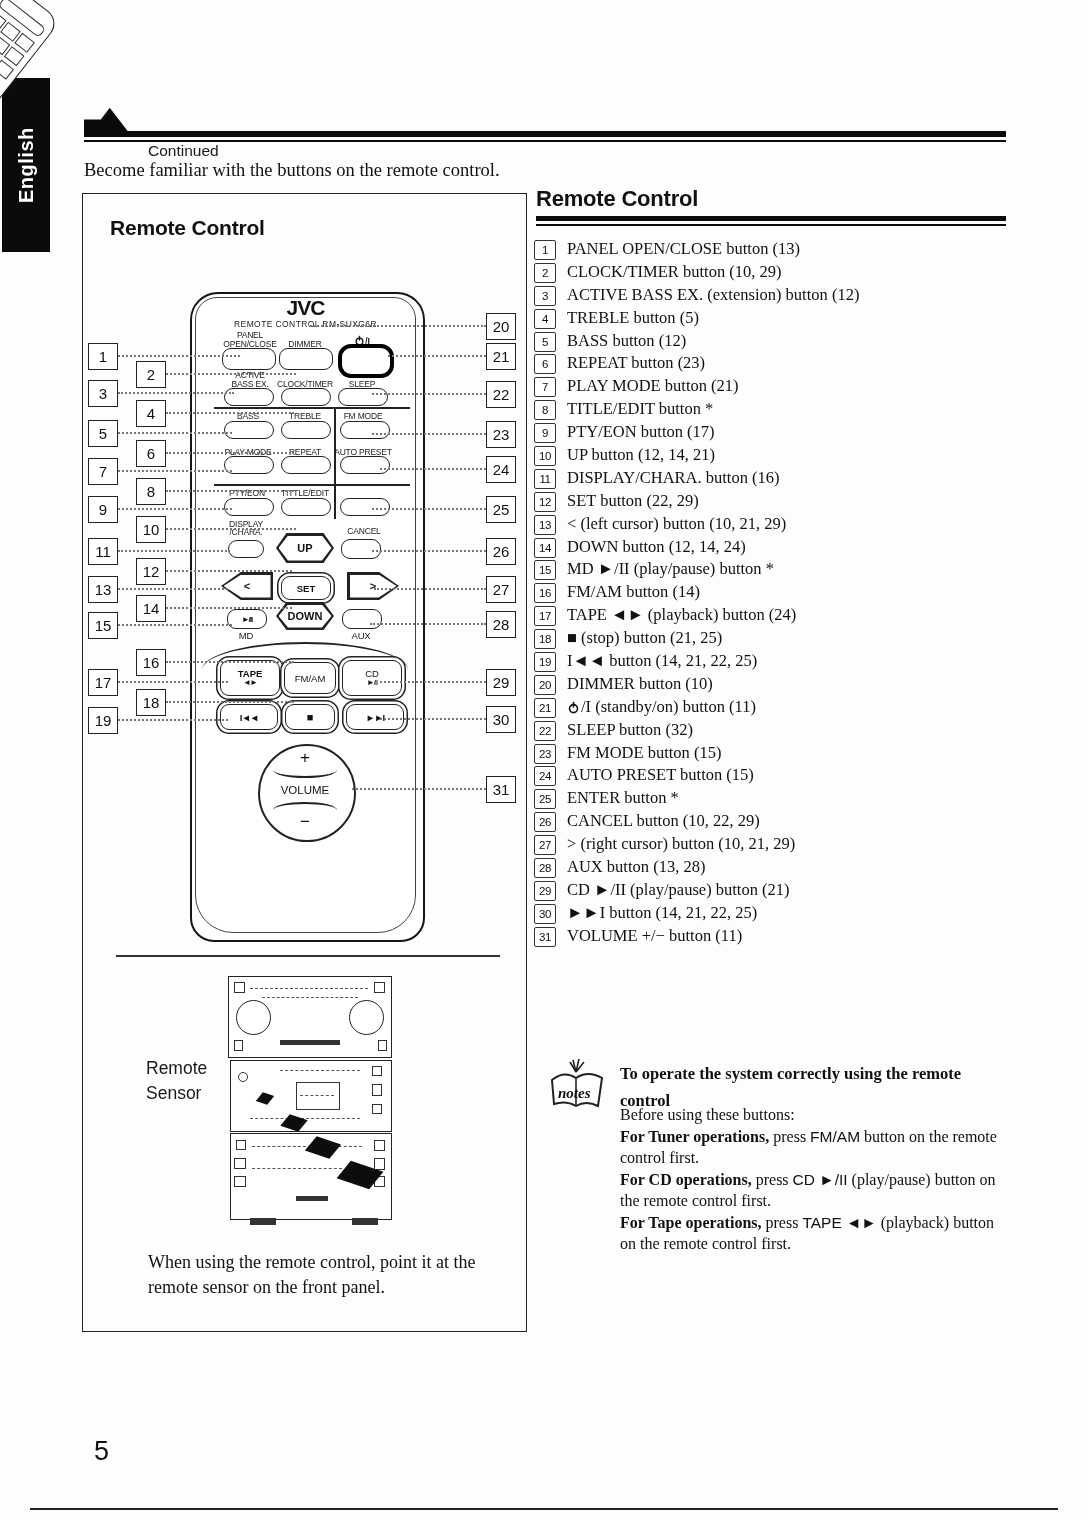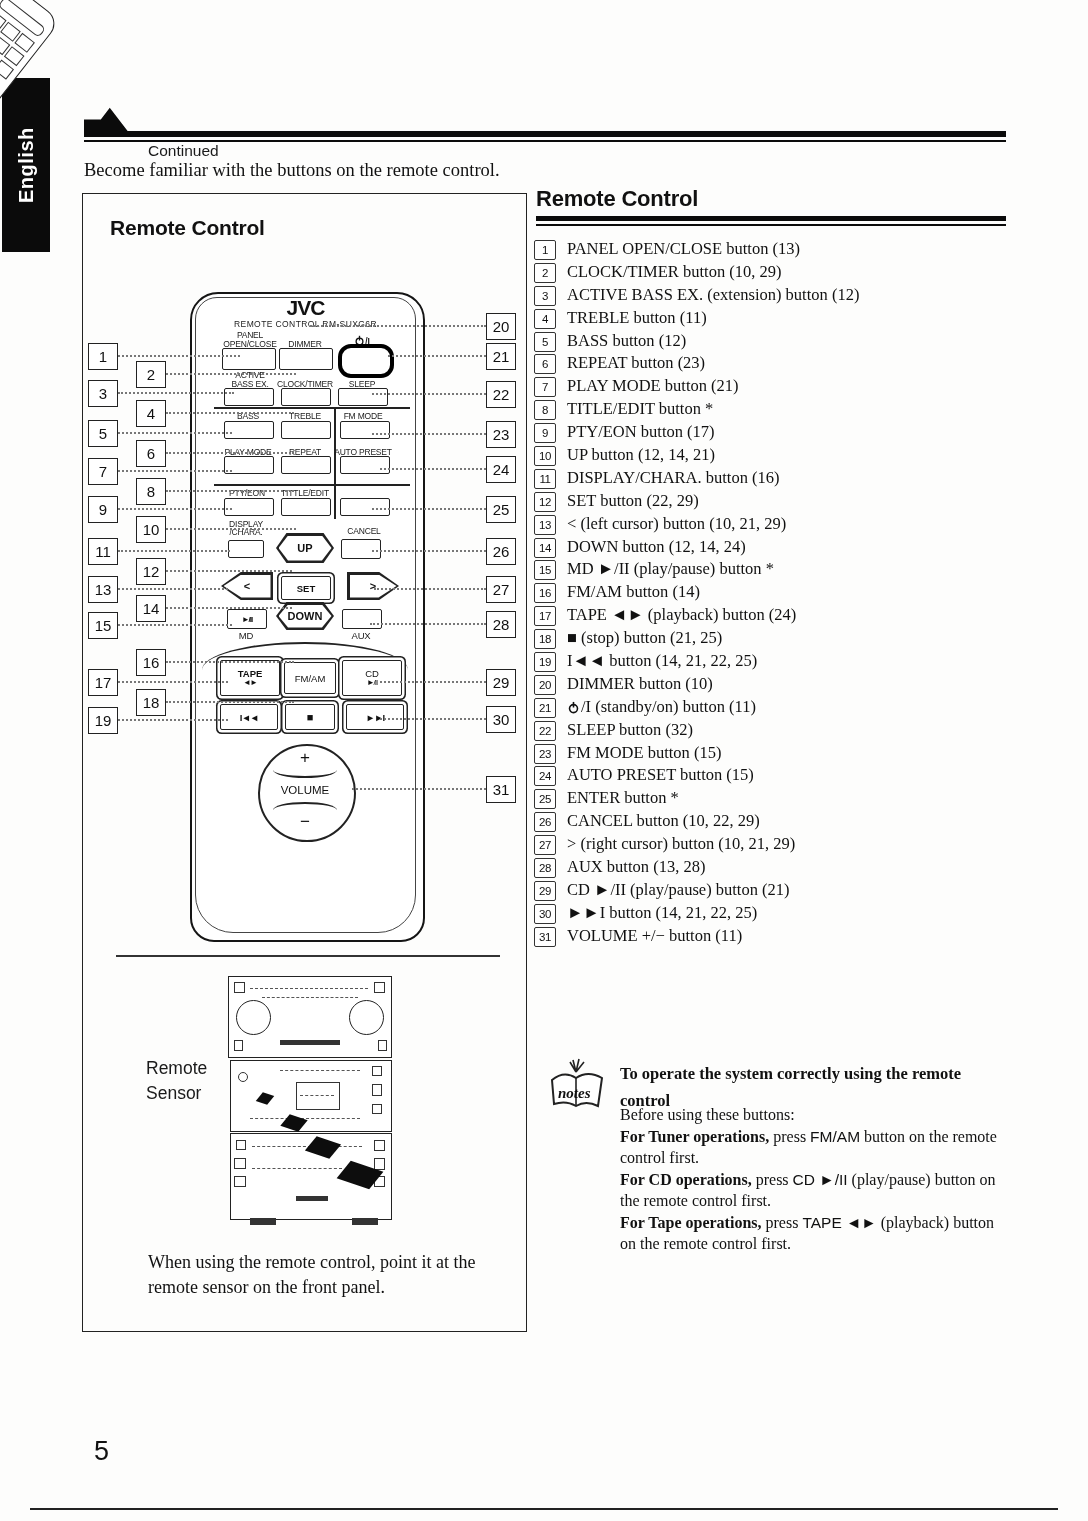--- a/index.html
+++ b/index.html
@@ -30,21 +30,21 @@
     border-radius:28px 28px 24px 24px;background:#fff;z-index:2;}
   .remote-inner{left:195px;top:297px;width:219px;height:634px;border:1px solid #444;
     border-radius:22px 22px 38px 38px;pointer-events:none;z-index:2;}
   .jvc-logo{left:190px;top:296px;width:231px;text-align:center;font-weight:bold;font-size:21px;
     letter-spacing:-1px;z-index:3;}
   .model-line{left:190px;top:319px;width:231px;text-align:center;font-size:8.5px;letter-spacing:.4px;
     color:#222;z-index:3;}
 
   .rlabel{position:absolute;text-align:center;font-family:"Liberation Sans","DejaVu Sans",sans-serif;
     font-size:8.5px;letter-spacing:-.2px;white-space:nowrap;color:#1a1a1a;z-index:3;}
-  .rbtn{position:absolute;border:1.5px solid #222;border-radius:2px;background:#fff;z-index:3;
+  .rbtn{position:absolute;border:1.5px solid #222;border-radius:9px;background:#fff;z-index:3;
     display:flex;align-items:center;justify-content:center;
     font-family:"Liberation Sans","DejaVu Sans",sans-serif;font-size:9.5px;color:#111;}
   .ring{box-shadow:0 0 0 2.5px #fff,0 0 0 4px #222;}
   .standby-btn{border:4px solid #000;border-radius:13px;}
   .hsep{position:absolute;height:1.5px;background:#222;z-index:3;}
   .vsep{position:absolute;width:1.5px;background:#222;z-index:3;}
   .arcsep{position:absolute;border-top:2px solid #222;border-radius:50% 50% 0 0/100% 100% 0 0;z-index:3;}
 
   .shape{position:absolute;background:#222;z-index:3;}
   .shape .in{position:absolute;inset:2.5px;background:#fff;display:flex;align-items:center;
@@ -378,21 +378,21 @@
       <div class="li">
         <span class="num">2</span>
         <span class="litext">CLOCK/TIMER button (10, 29)</span>
       </div>
       <div class="li">
         <span class="num">3</span>
         <span class="litext">ACTIVE BASS EX. (extension) button (12)</span>
       </div>
       <div class="li">
         <span class="num">4</span>
-        <span class="litext">TREBLE button (11)</span>
+        <span class="litext">TREBLE button (5)</span>
       </div>
       <div class="li">
         <span class="num">5</span>
         <span class="litext">BASS button (12)</span>
       </div>
       <div class="li">
         <span class="num">6</span>
         <span class="litext">REPEAT button (23)</span>
       </div>
       <div class="li">

